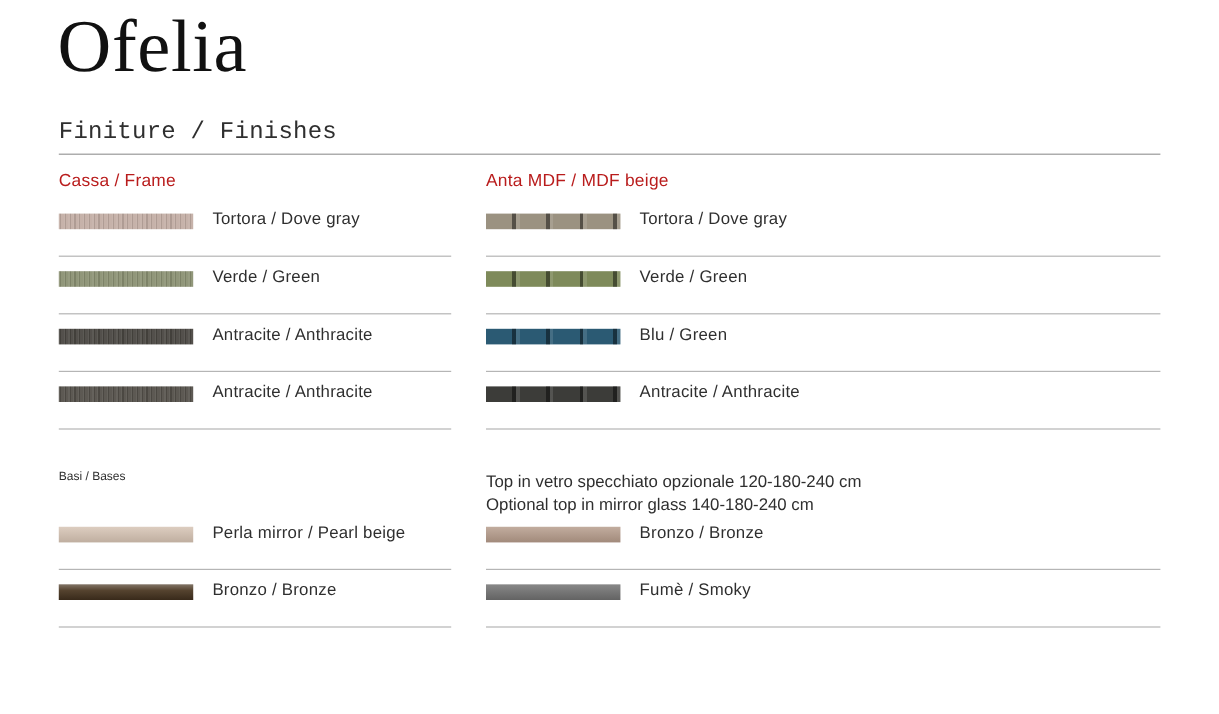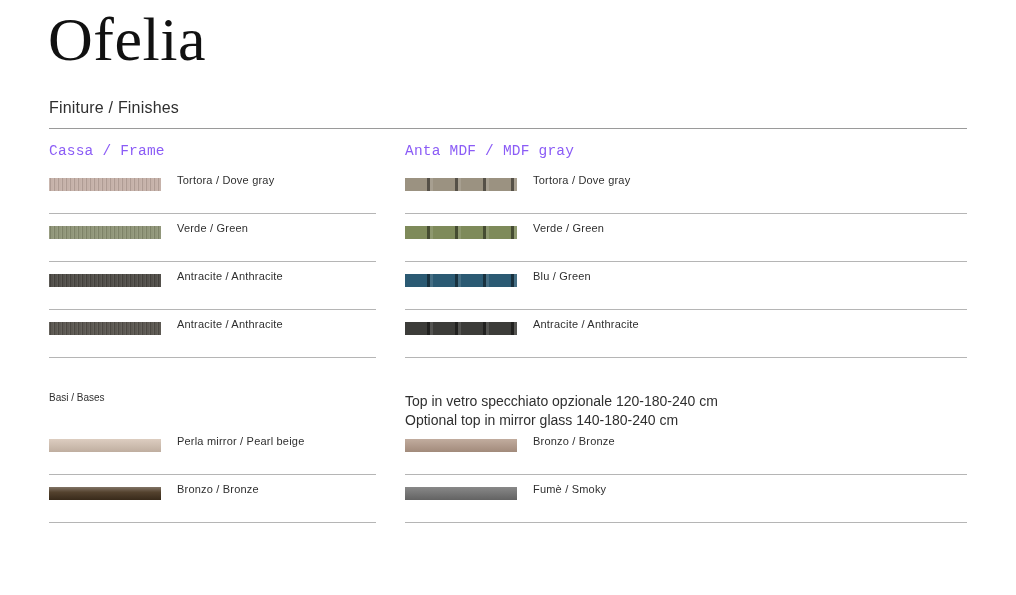--- a/index.html
+++ b/index.html
@@ -35,41 +35,41 @@
     letter-spacing: 0.5px;
     color: #111111;
     font-weight: 400;
   }
 
   
   .subtitle {
     position: absolute;
     left: 49px;
     top: 99px;
-    font-size: 16px;
+    font-size: 20px;
     color: #2f2f2f;
     letter-spacing: 0.2px;
+    font-family: Liberation Mono, monospace;
   }
 
   .rule-top {
     position: absolute;
     left: 49px;
     top: 128px;
     width: 918px;
     height: 1px;
     background: #9a9a9a;
   }
 
   
   .col-head {
     position: absolute;
     font-size: 14.5px;
-    color: #8b5cf6;
+    color: #b91c1c;
     letter-spacing: 0.2px;
-    font-family: Liberation Mono, monospace;
   }
   .col-head.left  { left: 49px; }
   .col-head.right { left: 405px; }
 
   
   .row {
     position: absolute;
     height: 48px;
   }
   .row .divider {
@@ -83,21 +83,21 @@
     position: absolute;
     left: 0;
     top: 12px;
     width: 112px;
     height: 13px;
   }
   .row-label {
     position: absolute;
     left: 128px;
     top: 8px;
-    font-size: 11px;
+    font-size: 14px;
     color: #2f2f2f;
     white-space: nowrap;
     letter-spacing: 0.2px;
   }
 
   
   .col-left  { left: 49px; width: 327px; }
   .col-left .divider { width: 327px; }
   
   .col-right { left: 405px; width: 562px; }
@@ -193,21 +193,21 @@
     <div class="swatch tex-wood" id="sw-0-2" style="background: rgb(74, 71, 66); position: absolute;"></div>
     <div class="row-label">Antracite / Anthracite</div>
     <div class="divider"></div>
   </div>
   <div class="row col-left" style="top:310px;">
     <div class="swatch tex-wood" id="sw-0-3" style="background: rgb(84, 80, 74); position: absolute;"></div>
     <div class="row-label">Antracite / Anthracite</div>
     <div class="divider"></div>
   </div>
 
-  <div class="col-head right" style="top:143px;">Anta MDF / MDF gray</div>
+  <div class="col-head right" style="top:143px;">Anta MDF / MDF beige</div>
 
   <div class="row col-right" style="top:166px;">
     <div class="swatch tex-slats" id="sw-1-0" style="background: rgb(155, 146, 129); position: absolute;"></div>
     <div class="row-label">Tortora / Dove gray</div>
     <div class="divider"></div>
   </div>
   <div class="row col-right" style="top:214px;">
     <div class="swatch tex-slats" id="sw-1-1" style="background: rgb(126, 138, 90); position: absolute;"></div>
     <div class="row-label">Verde / Green</div>
     <div class="divider"></div>

